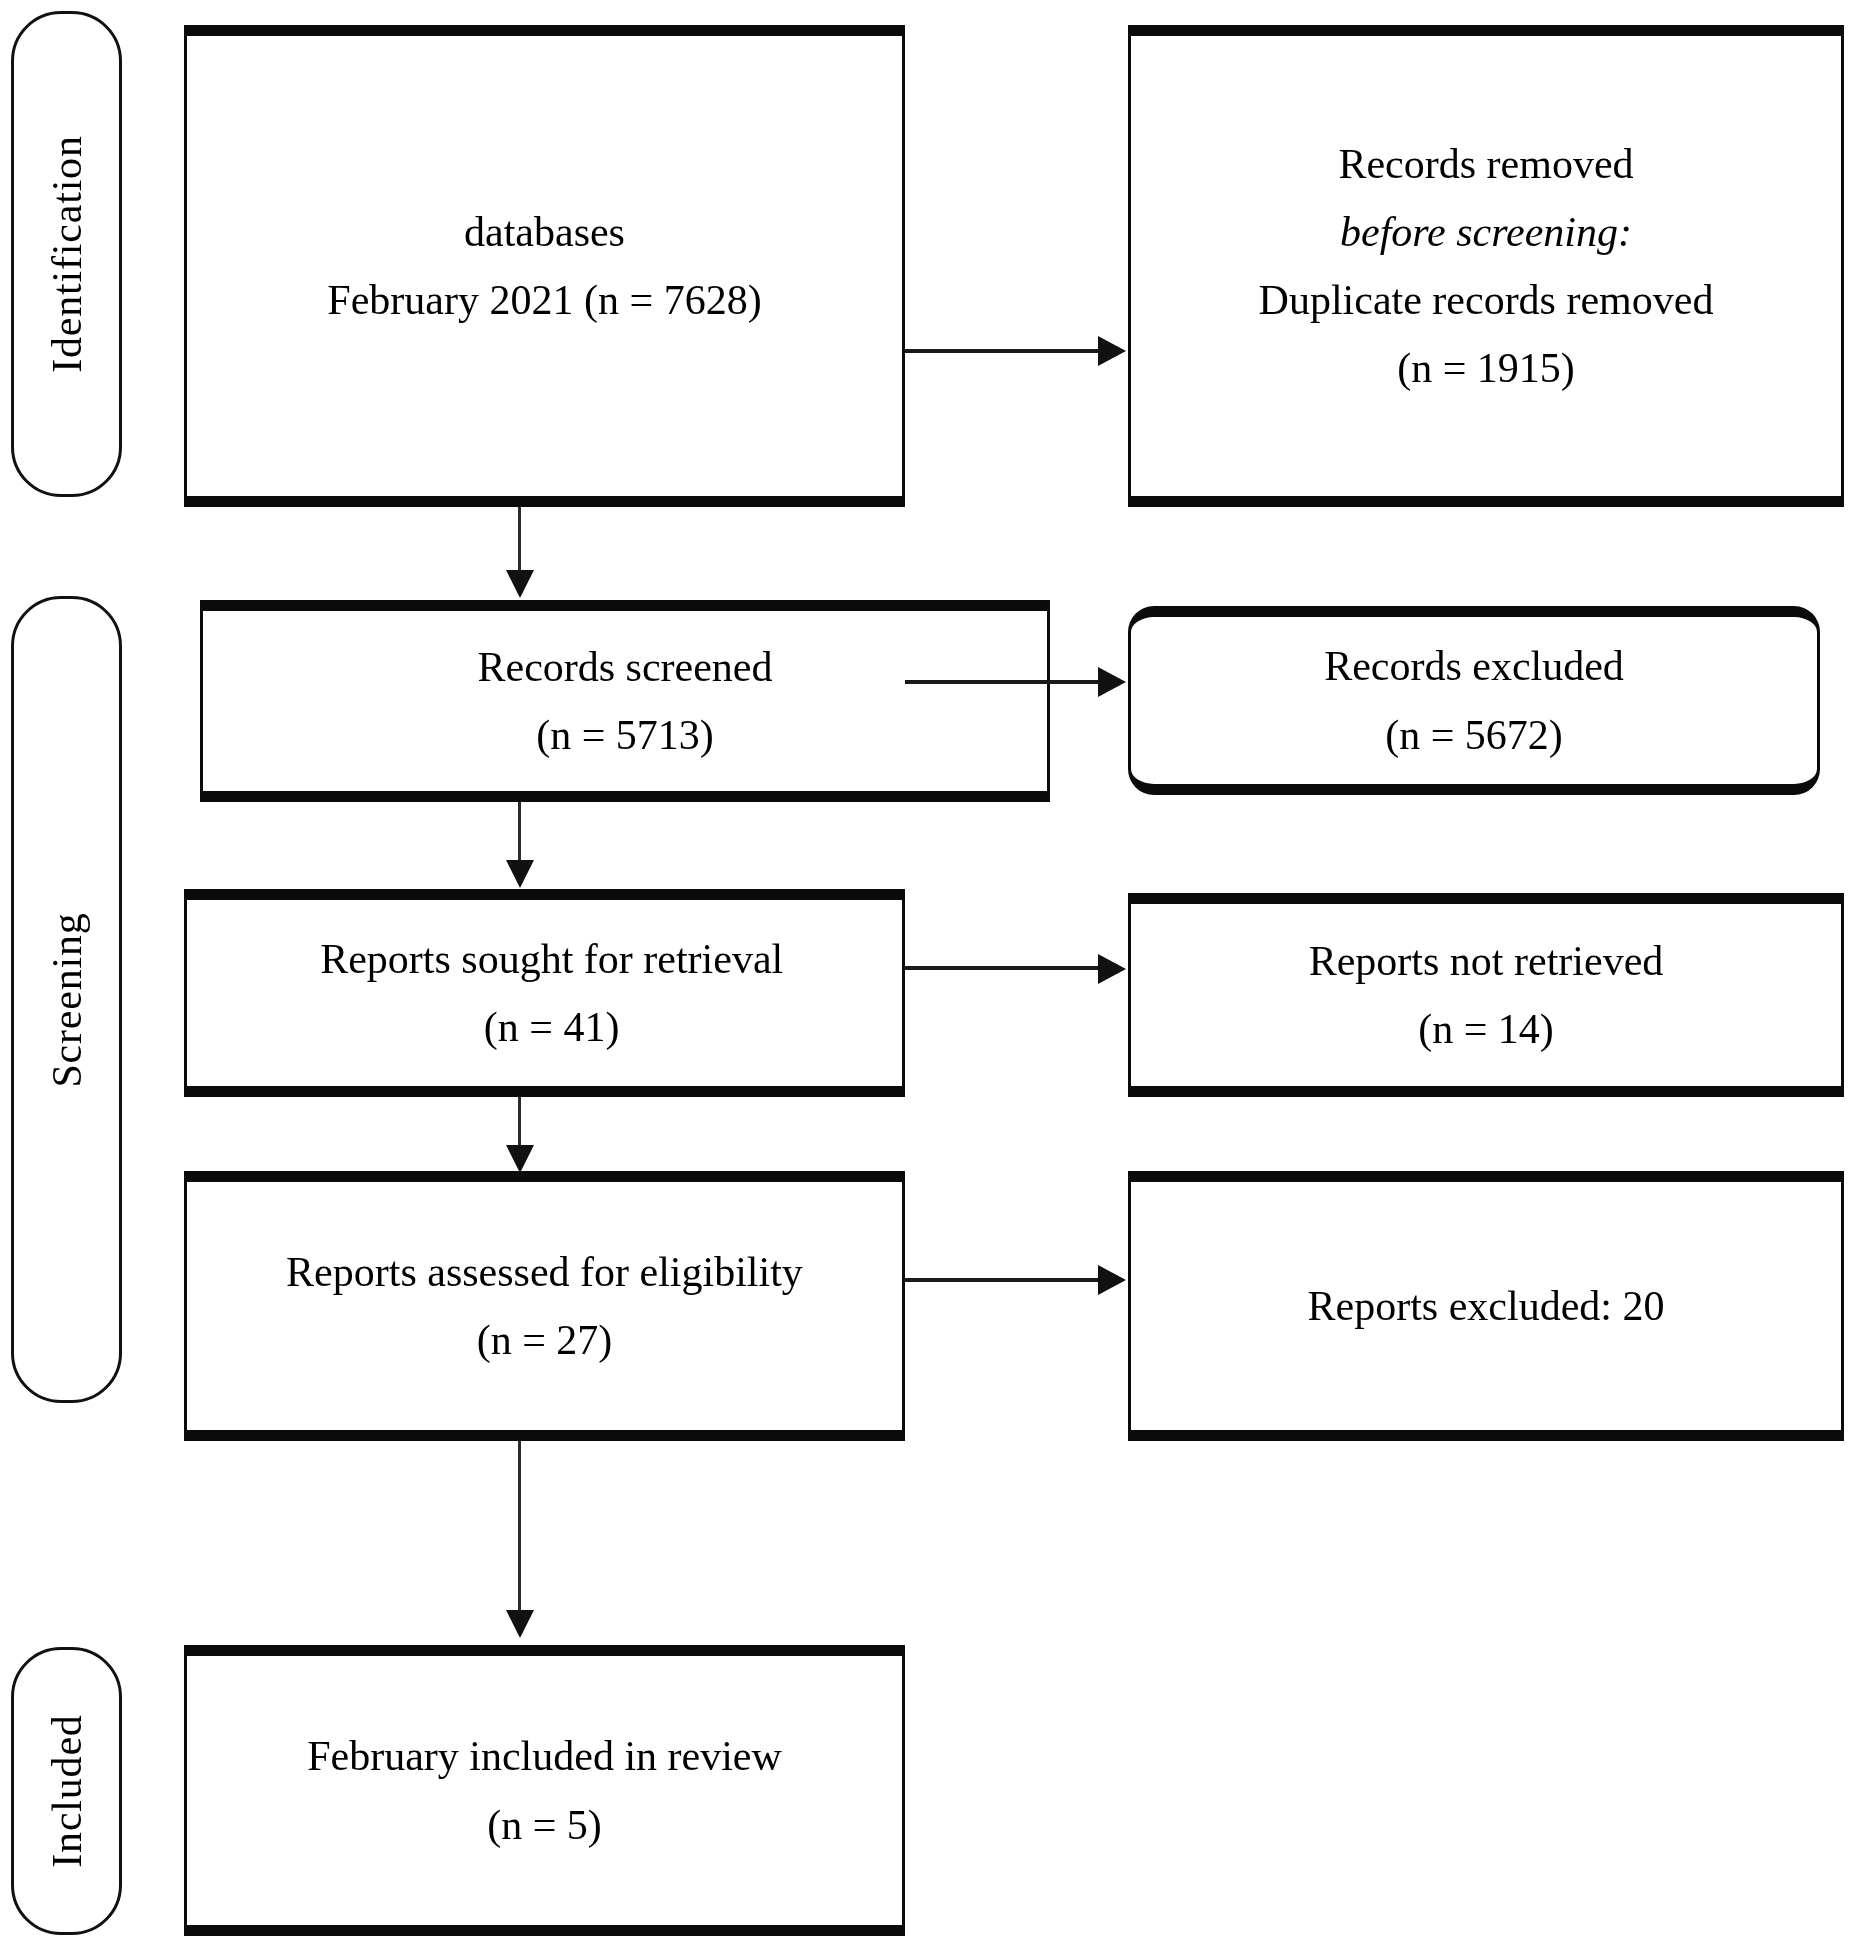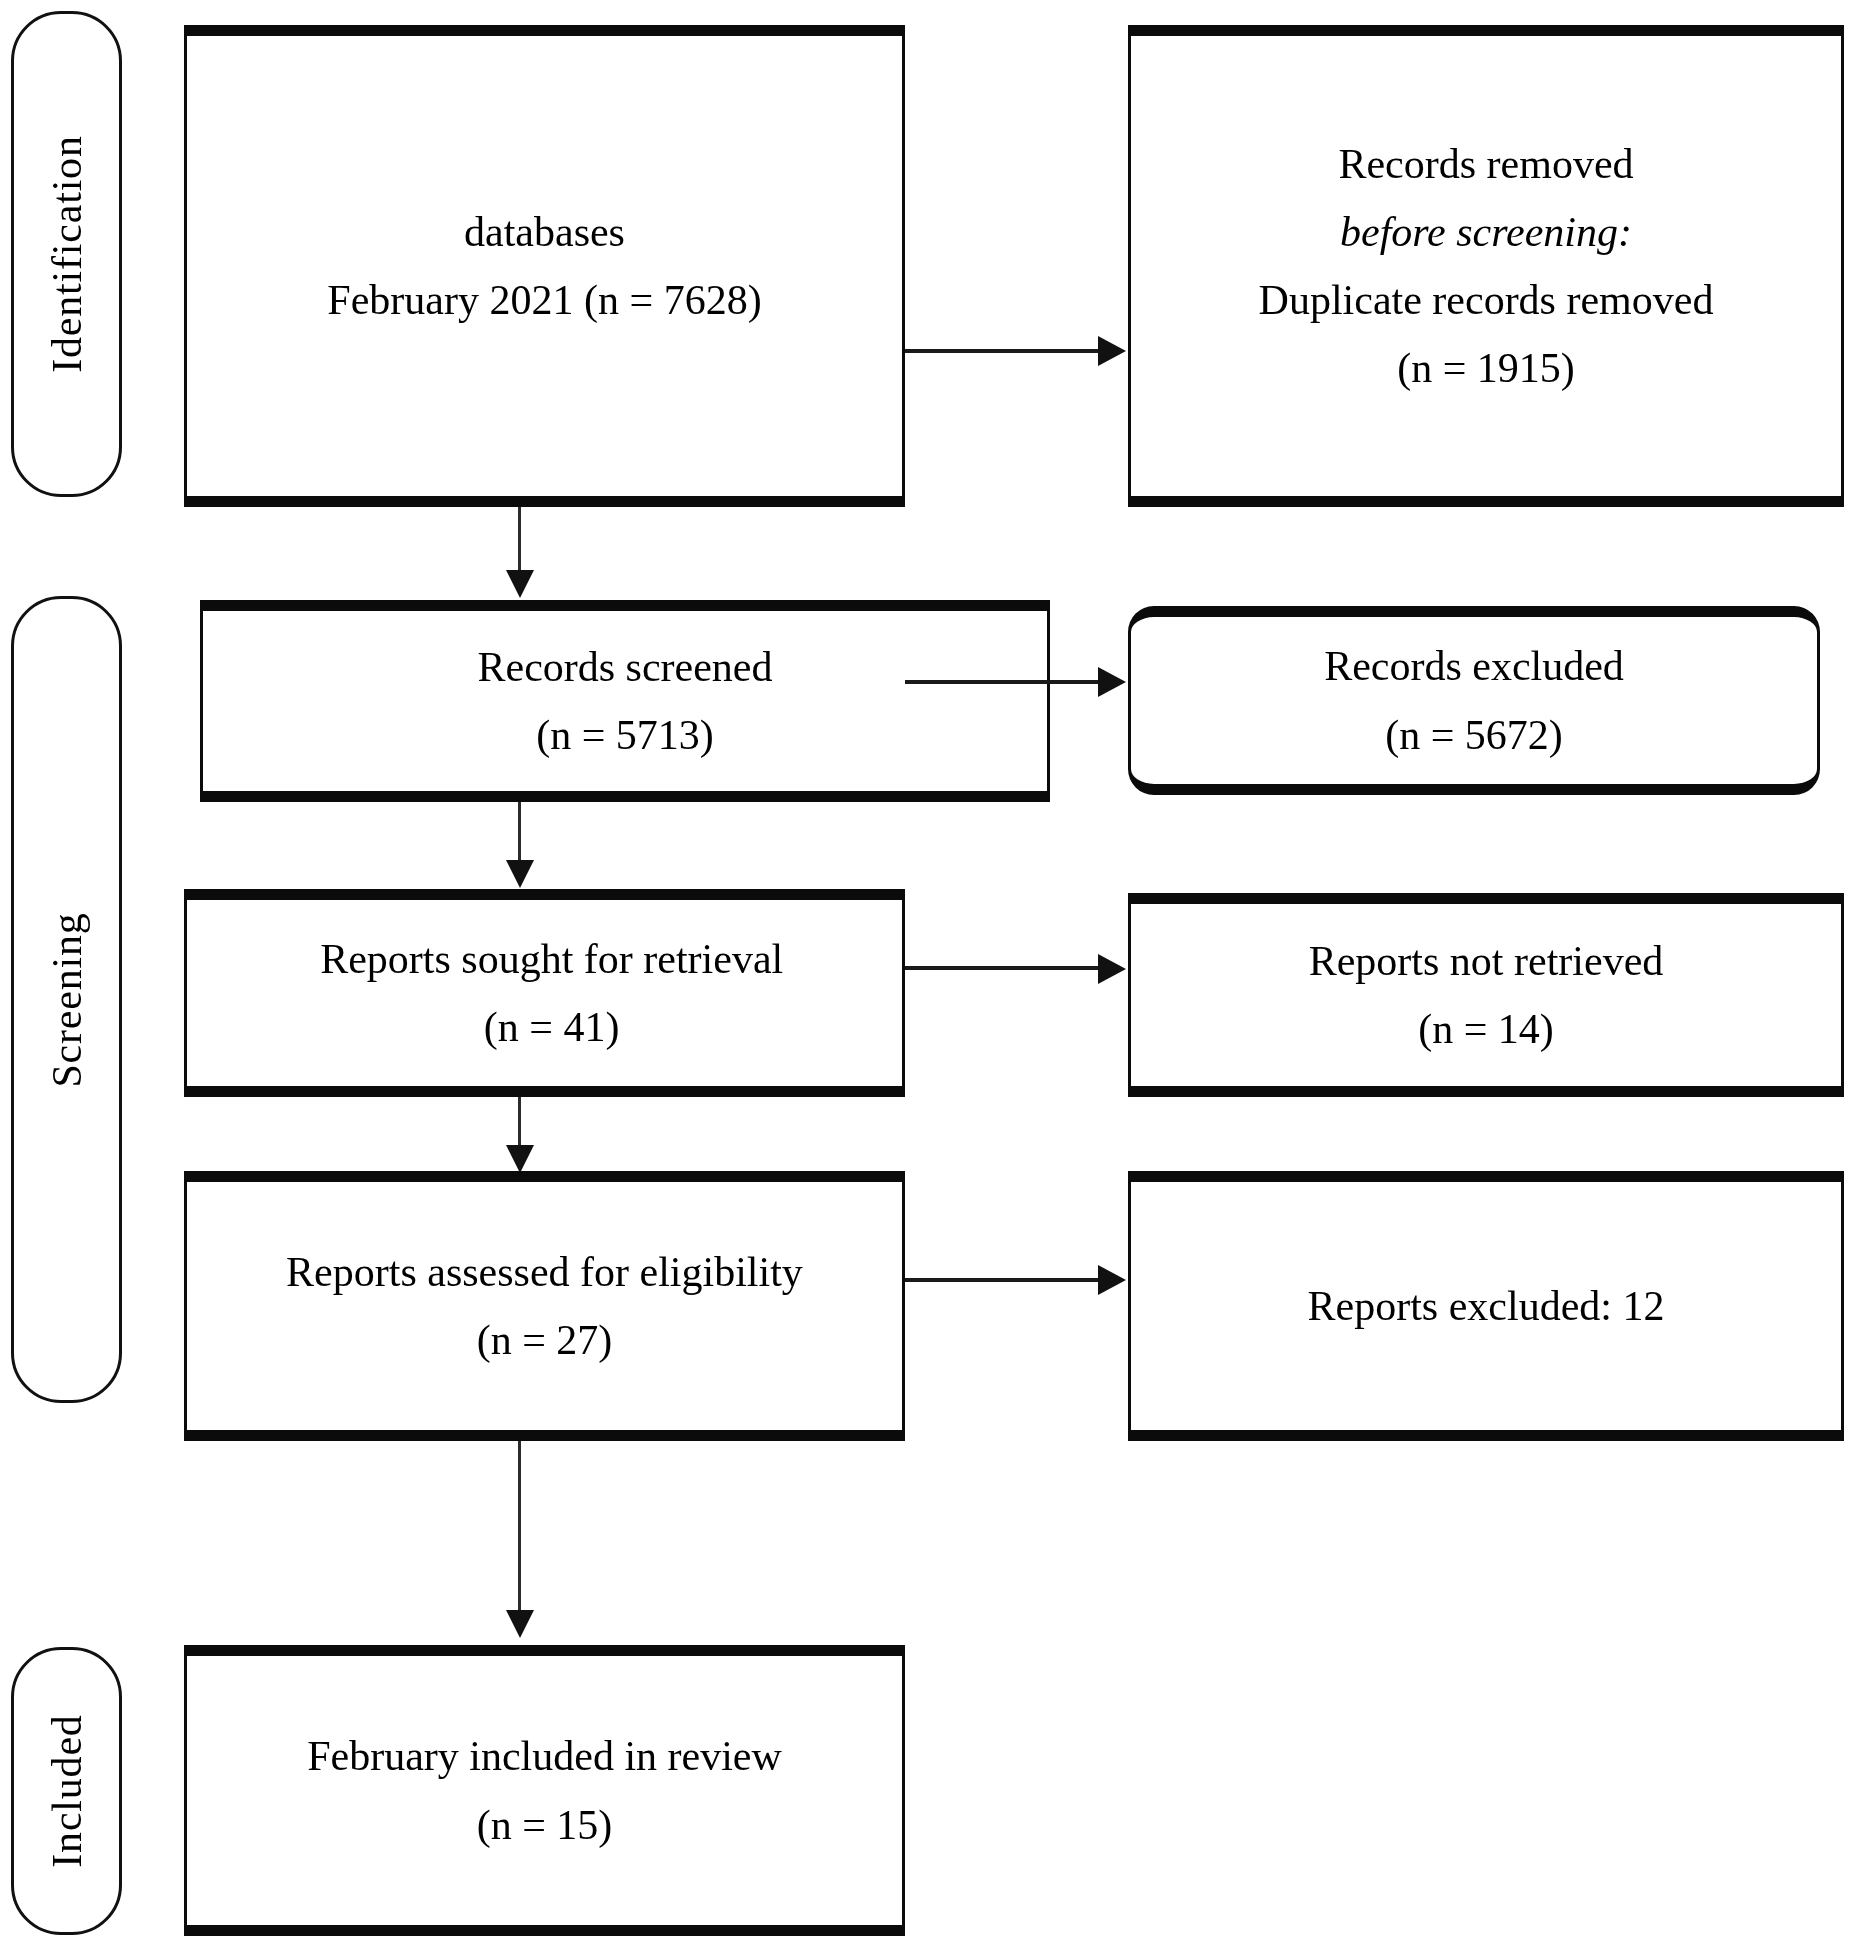--- a/index.html
+++ b/index.html
@@ -131,28 +131,28 @@
 
   <div class="vline" style="left:518px;top:1097px;height:50px;"></div>
   <div class="arrow-down" style="left:506px;top:1145px;"></div>
 
   <div class="node" style="left:184px;top:1171px;width:721px;height:270px;">
     <div class="line">Reports assessed for eligibility</div>
     <div class="line">(n = 27)</div>
   </div>
 
   <div class="node" style="left:1128px;top:1171px;width:716px;height:270px;">
-    <div class="line">Reports excluded: 12</div>
+    <div class="line">Reports excluded: 20</div>
   </div>
 
   <div class="hline" style="left:905px;top:1278px;width:194px;"></div>
   <div class="arrow-right" style="left:1098px;top:1265px;"></div>
 
   <div class="vline" style="left:518px;top:1441px;height:170px;"></div>
   <div class="arrow-down" style="left:506px;top:1610px;"></div>
 
   <div class="node" style="left:184px;top:1645px;width:721px;height:291px;">
     <div class="line">February included in review</div>
-    <div class="line">(n = 15)</div>
+    <div class="line">(n = 5)</div>
   </div>
 
 </div>
 
 
 </body></html>

